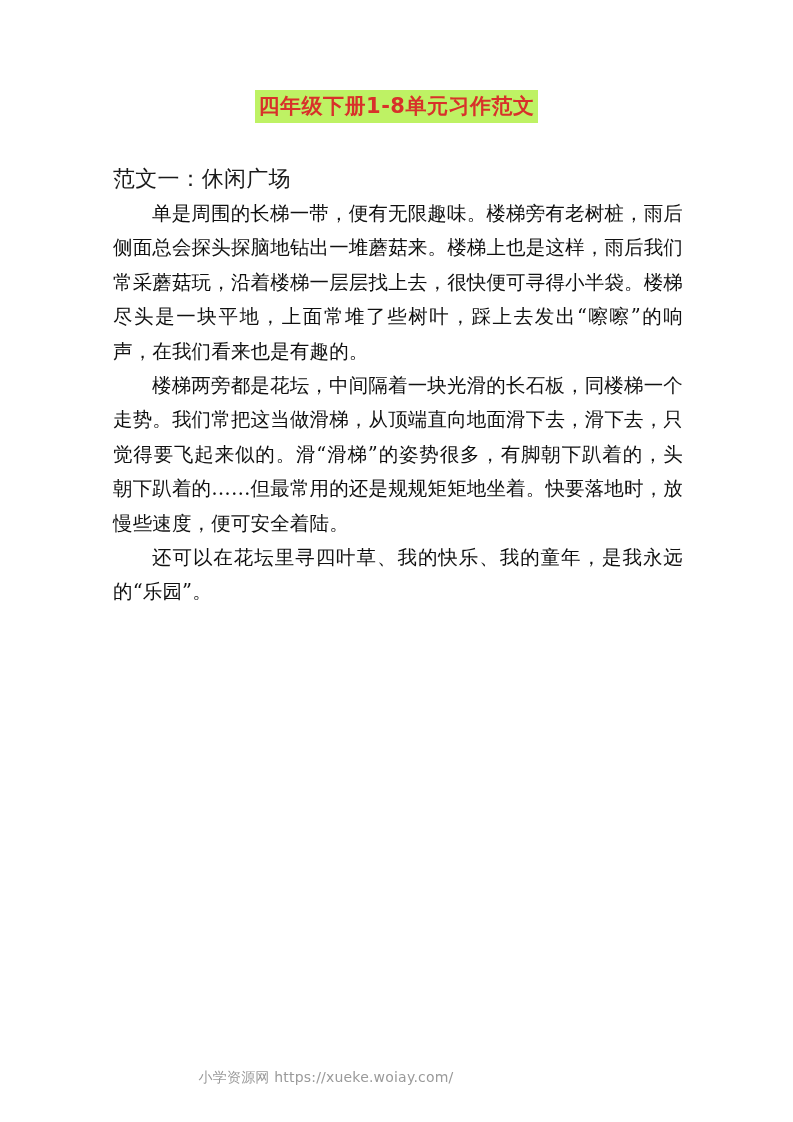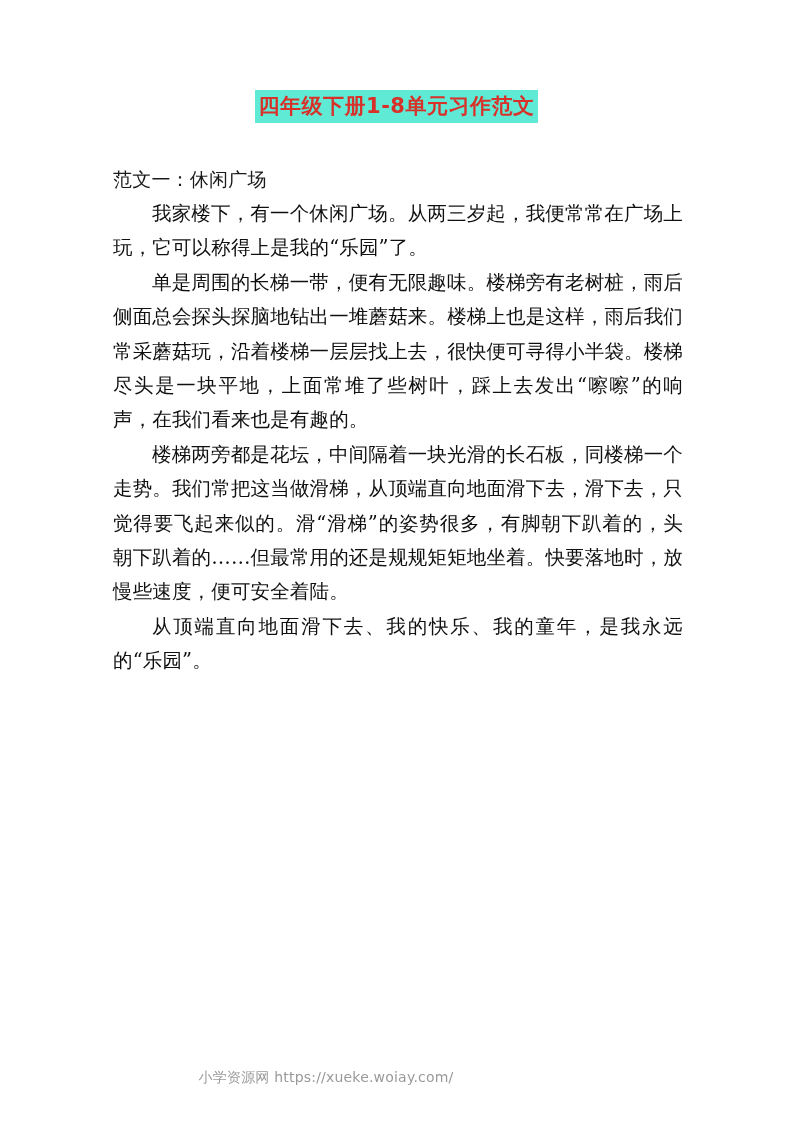--- a/index.html
+++ b/index.html
@@ -27,21 +27,21 @@
   
   .doc-title-wrap {
     position: absolute;
     left: 0;
     top: 90px;
     width: 793px;
     text-align: center;
   }
   .doc-title {
     display: inline-block;
-    background: #5eead4;
+    background: #bef264;
     color: #D8312A;
     font-family: "DejaVu Sans", "Liberation Sans", sans-serif;
     font-weight: bold;
     font-size: 21px;
     line-height: 30px;
     letter-spacing: 0.5px;
     padding: 1px 4px 2px 4px;
     white-space: nowrap;
   }
 
@@ -59,21 +59,21 @@
     font-weight: bold;
     font-size: 18.5px;
     line-height: 30px;
     margin: 0 0 2px 0;
     letter-spacing: 0.3px;
   }
 
   .sub-heading {
     color: #1a1a1a;
     font-family: "DejaVu Serif", "Liberation Serif", serif;
-    font-size: 19px;
+    font-size: 22px;
     line-height: 32px;
     margin: 0 0 2px 0;
     letter-spacing: 0.2px;
   }
 
   p.para {
     color: #101010;
     font-family: "DejaVu Serif", "Liberation Serif", serif;
     font-size: 19.5px;
     line-height: 34.4px;
@@ -107,22 +107,21 @@
 
   <div class="doc-title-wrap">
     <span class="doc-title">四年级下册1-8单元习作范文</span>
   </div>
 
   <div class="content">
 
 
     <div class="sub-heading">范文一：休闲广场</div>
 
-    <p class="para">我家楼下，有一个休闲广场。从两三岁起，我便常常在广场上玩，它可以称得上是我的“乐园”了。</p>
     <p class="para">单是周围的长梯一带，便有无限趣味。楼梯旁有老树桩，雨后侧面总会探头探脑地钻出一堆蘑菇来。楼梯上也是这样，雨后我们常采蘑菇玩，沿着楼梯一层层找上去，很快便可寻得小半袋。楼梯尽头是一块平地，上面常堆了些树叶，踩上去发出“嚓嚓”的响声，在我们看来也是有趣的。</p>
     <p class="para">楼梯两旁都是花坛，中间隔着一块光滑的长石板，同楼梯一个走势。我们常把这当做滑梯，从顶端直向地面滑下去，滑下去，只觉得要飞起来似的。滑“滑梯”的姿势很多，有脚朝下趴着的，头朝下趴着的……但最常用的还是规规矩矩地坐着。快要落地时，放慢些速度，便可安全着陆。</p>
-    <p class="para">从顶端直向地面滑下去、我的快乐、我的童年，是我永远的“乐园”。</p>
+    <p class="para">还可以在花坛里寻四叶草、我的快乐、我的童年，是我永远的“乐园”。</p>
 
   </div>
 
   <div class="watermark">小学资源网 https://xueke.woiay.com/</div>
 
 </div>
 
 </body></html>

